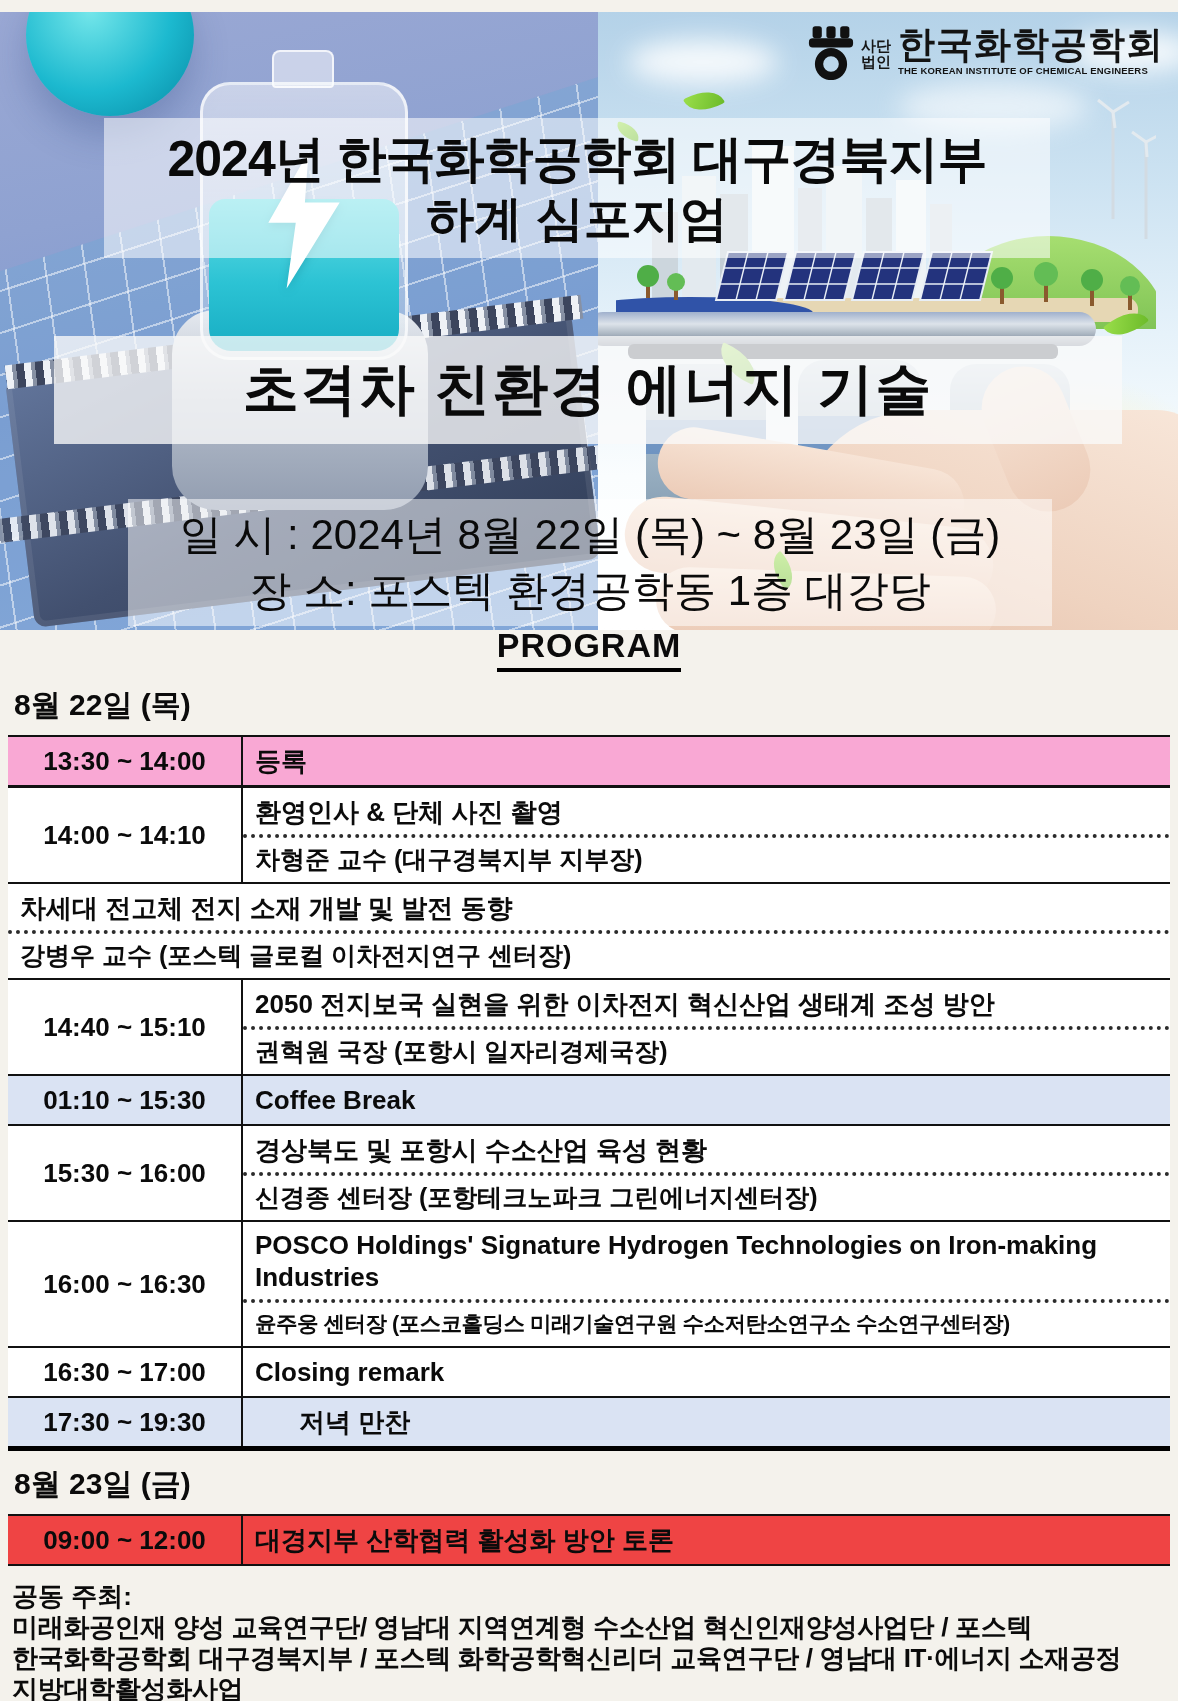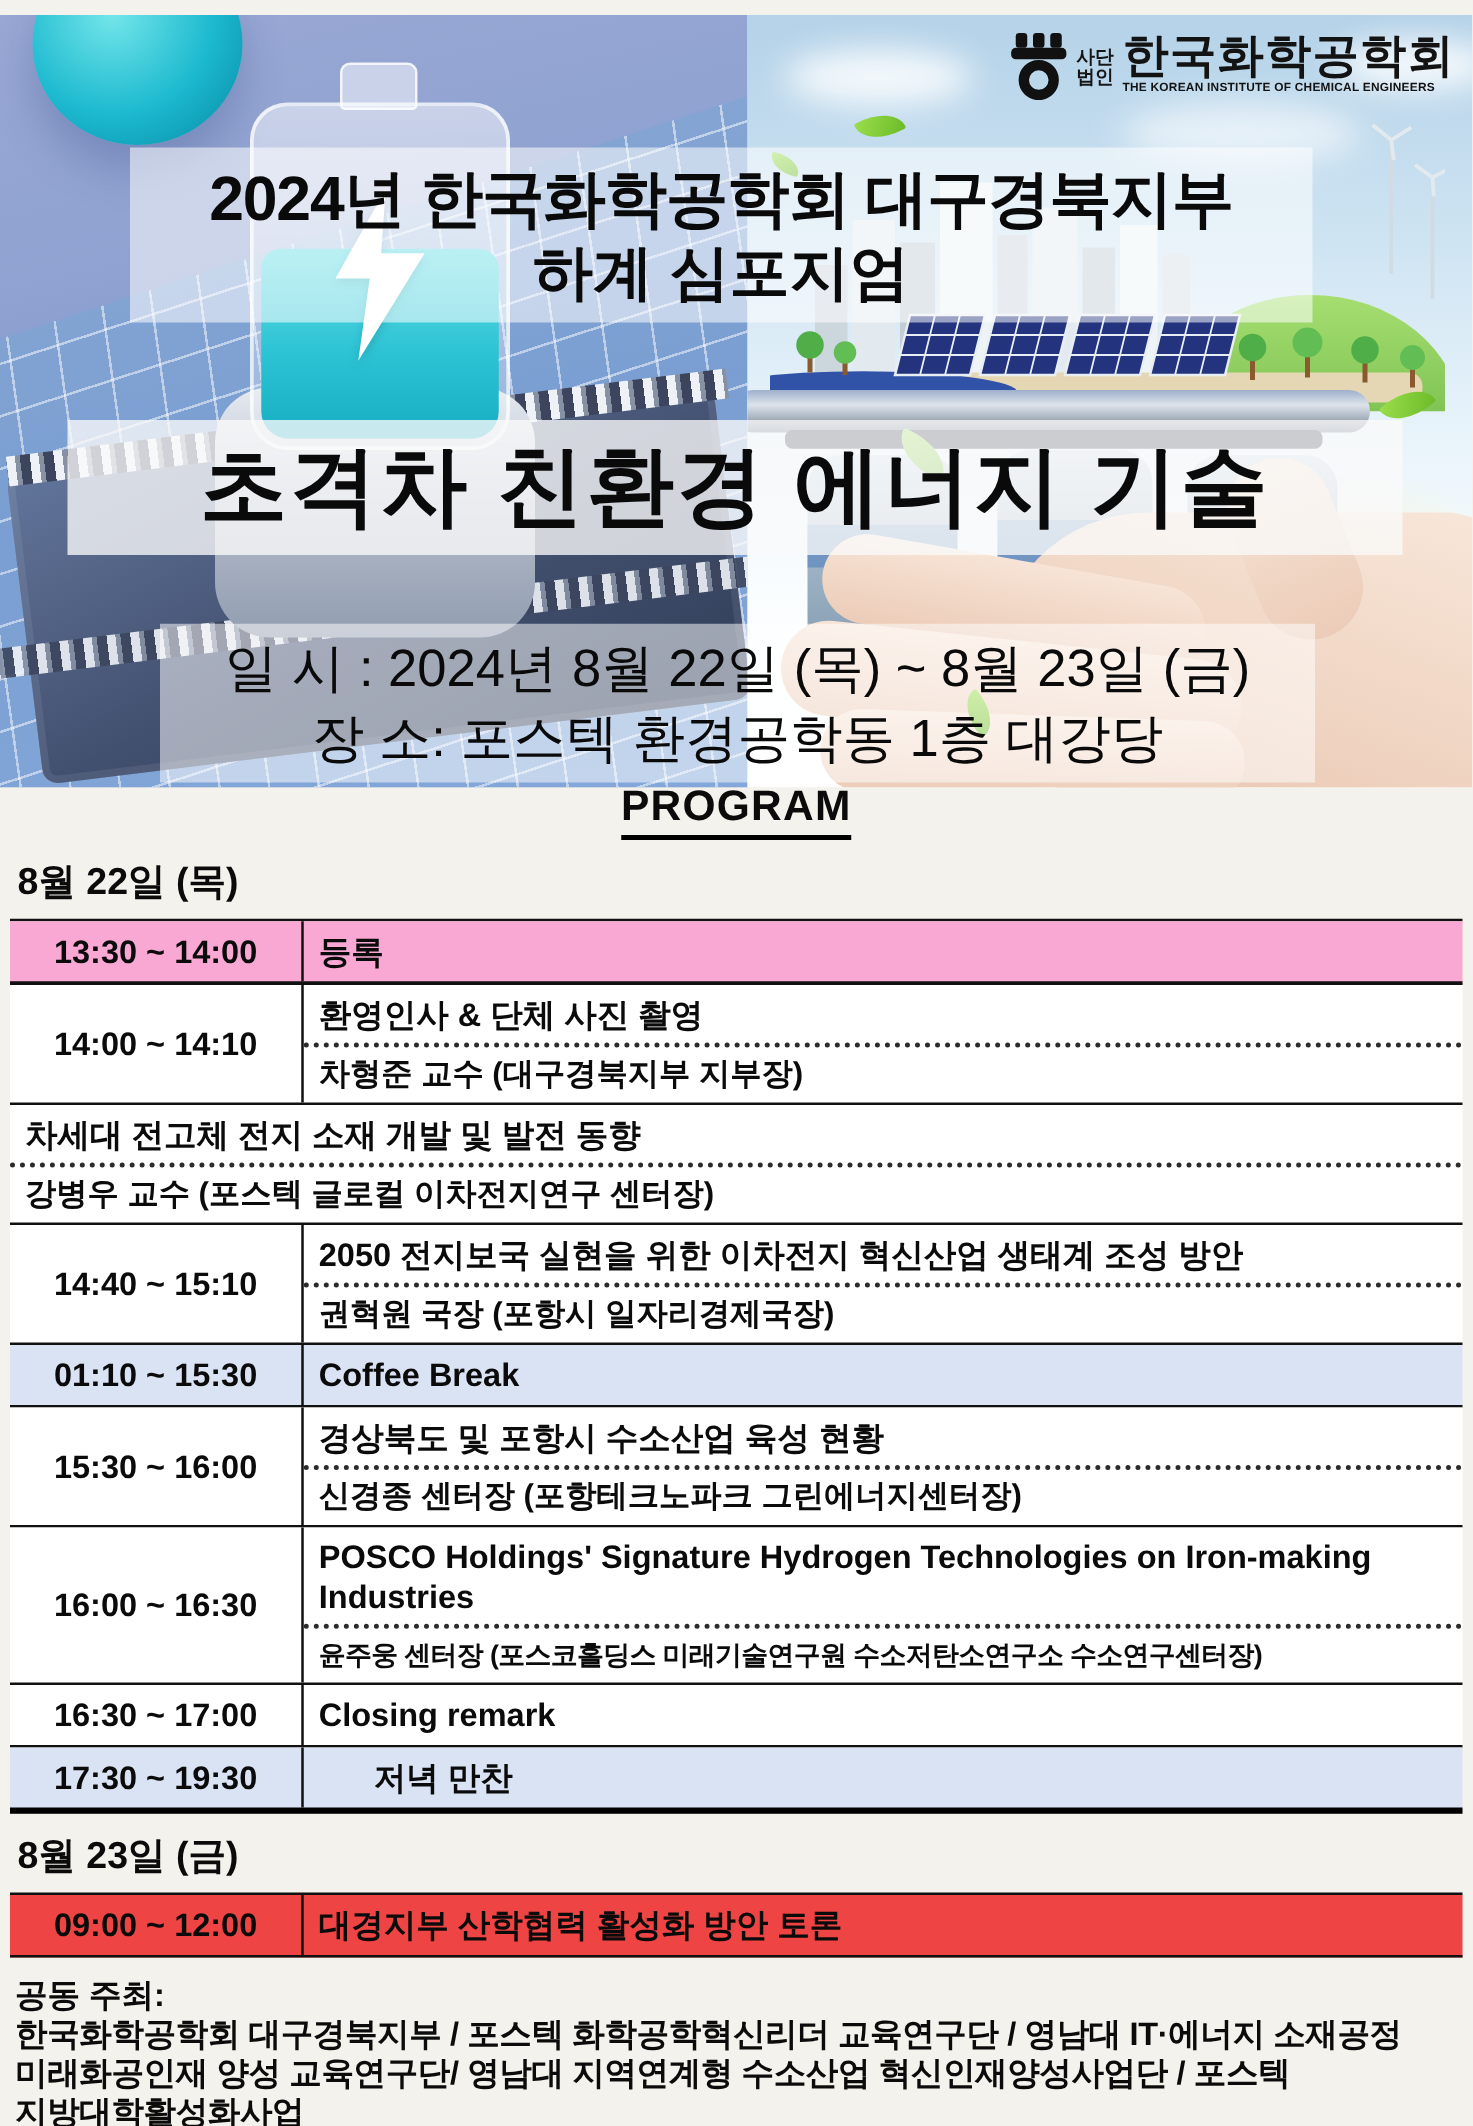--- a/index.html
+++ b/index.html
@@ -71,21 +71,21 @@
   .finger2{left:26px;top:500px;width:370px;height:76px;transform:rotate(6deg);}
   .finger3{left:58px;top:560px;width:340px;height:66px;transform:rotate(2deg);}
   .thumb{left:396px;top:352px;width:84px;height:150px;transform:rotate(-22deg);border-radius:42px;}
 
   .band{position:absolute;display:flex;flex-direction:column;align-items:center;justify-content:center;
     text-align:center;color:#0a0a0a;z-index:5;}
   .band-title{left:104px;top:106px;width:946px;height:140px;background:rgba(255,255,255,.55);}
   .band-title .l1{font-size:50px;font-weight:800;line-height:62px;letter-spacing:-1px;}
   .band-title .l2{font-size:48px;font-weight:800;line-height:58px;}
   .band-headline{left:54px;top:324px;width:1068px;height:108px;background:rgba(250,250,250,.78);}
-  .band-headline .hl{font-size:70px;font-weight:800;letter-spacing:2px;white-space:nowrap;}
+  .band-headline .hl{font-size:56px;font-weight:800;letter-spacing:2px;white-space:nowrap;}
   .band-date{left:128px;top:487px;width:924px;height:127px;background:rgba(255,255,255,.52);}
   .band-date .d{font-size:42px;font-weight:400;line-height:56px;white-space:nowrap;}
 
   
   .program{position:absolute;left:0;top:618px;width:1178px;}
   .program-title{display:block;width:fit-content;margin:8px auto 0;font-size:34px;font-weight:800;
     letter-spacing:1px;border-bottom:4px solid #000;padding-bottom:3px;}
   .day-label{font-size:30px;font-weight:800;margin:13px 0 9px 14px;}
   .ptable{margin:0 8px;border-top:2px solid #111;}
   .prow{display:flex;border-bottom:2px solid #111;background:#ffffff;}
@@ -332,19 +332,19 @@
           <div class="ptime">09:00 ~ 12:00</div>
           <div class="pcontent">
             <div class="ptitle">대경지부 산학협력 활성화 방안 토론</div>
           </div>
         </div>
       </div>
 
     <div class="footer">
       <div class="footer-label">공동 주최:</div>
       <div id="footer-lines">
+          <div class="footer-line">미래화공인재 양성 교육연구단/ 영남대 지역연계형 수소산업 혁신인재양성사업단 / 포스텍</div>
           <div class="footer-line">한국화학공학회 대구경북지부 / 포스텍 화학공학혁신리더 교육연구단 / 영남대 IT·에너지 소재공정</div>
-          <div class="footer-line">미래화공인재 양성 교육연구단/ 영남대 지역연계형 수소산업 혁신인재양성사업단 / 포스텍</div>
           <div class="footer-line">지방대학활성화사업</div>
         </div>
     </div>
   </div>
 </div>
 
 </body></html>

